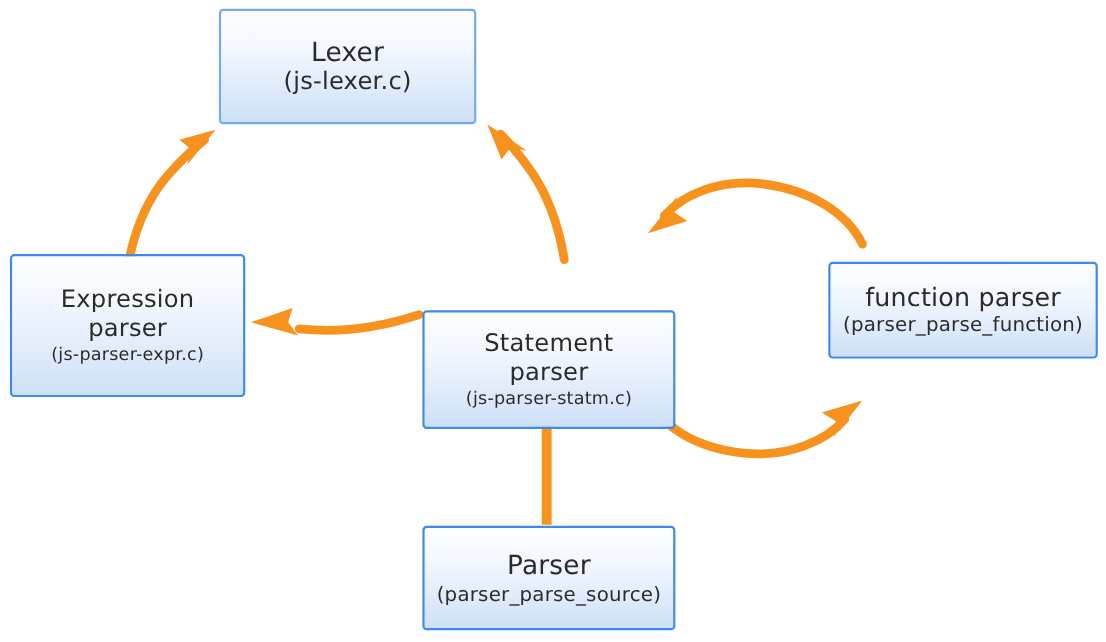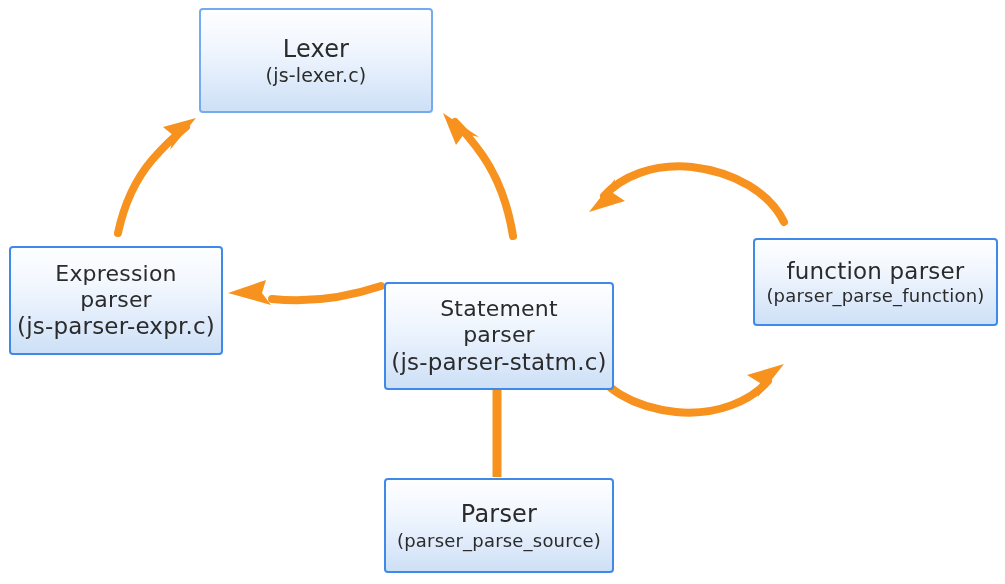--- a/index.html
+++ b/index.html
@@ -43,35 +43,35 @@
     letter-spacing: 0.2px;
   }
   .node.light-border {
     border-color: #74abee;
   }
   .node-title {
     font-size: 22px;
     white-space: pre-line;
   }
   .node-sub {
-    font-size: 23px;
+    font-size: 16px;
     margin-top: 1px;
   }
   #node-lexer      { left: 199px; top: 8px;   width: 234px; height: 105px; }
-  #node-expression { left: 9px;   top: 246px; width: 214px; height: 109px; }
+  #node-expression { left: 9px;   top: 231px; width: 214px; height: 130px; }
   #node-statement  { left: 384px; top: 238px; width: 230px; height: 108px; margin-top: 44px; }
   #node-function   { left: 753px; top: 238px; width: 245px; height: 88px; }
   #node-parser     { left: 384px; top: 478px; width: 230px; height: 95px; }
 
   #node-function .node-title { font-size: 23px; }
   #node-function .node-sub   { font-size: 18px; text-align: right; }
   #node-parser .node-title   { font-size: 24px; }
   #node-parser .node-sub     { font-size: 18px; text-align: right; }
   #node-lexer .node-title    { font-size: 24px; }
-  #node-lexer .node-sub      { font-size: 19px; }
+  #node-lexer .node-sub      { font-size: 22px; }
 </style>
 </head>
 <body>
 
 <div id="canvas">
 
   <svg id="arrow-layer" viewBox="0 0 1005 584" width="1005" height="584" xmlns="http://www.w3.org/2000/svg">
     <defs>
       <linearGradient id="noop" x1="0" y1="0" x2="0" y2="1">
         <stop offset="0" stop-color="#f8921e"></stop>

